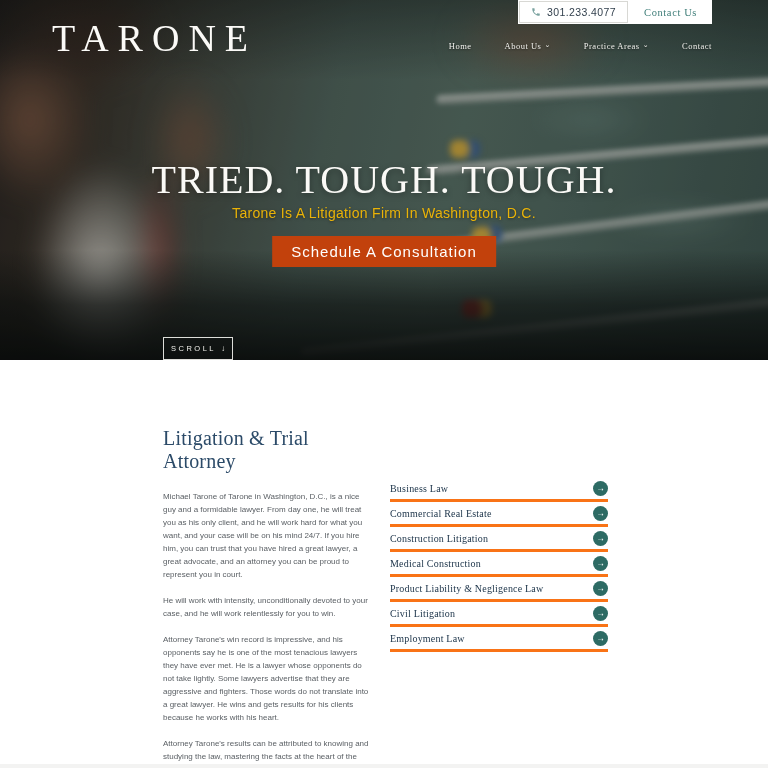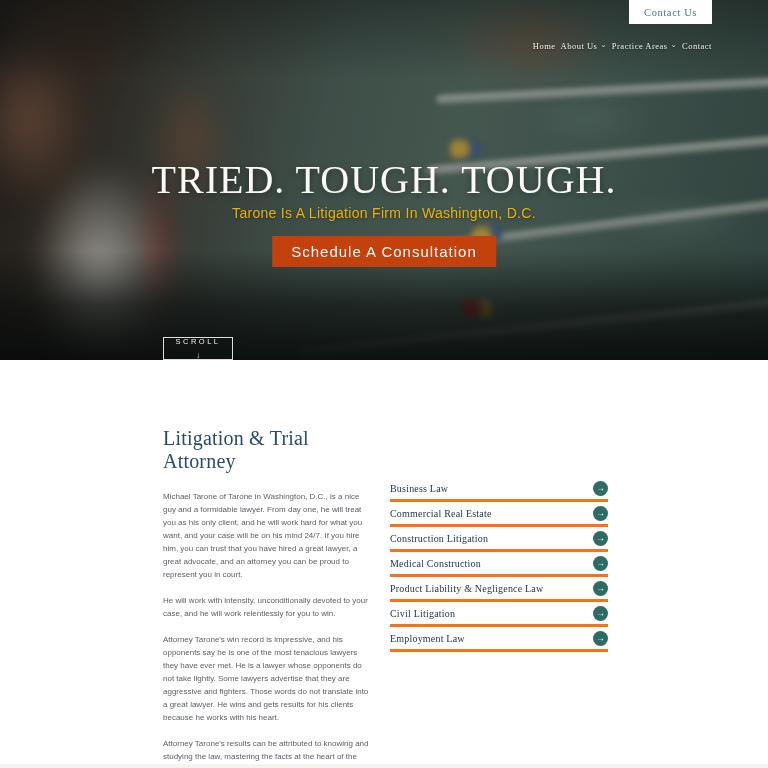--- a/index.html
+++ b/index.html
@@ -48,37 +48,37 @@
   .logo { position:absolute; left:52px; top:16px; color:#fbfaf7; font-family:"Liberation Serif", serif;
     font-size:38px; letter-spacing:9px; font-weight:400; cursor:pointer; }
 
   .topbar { position:absolute; top:0; right:56px; height:24px; background:#ffffff; display:flex; align-items:stretch; }
   .phone-box { display:flex; align-items:center; gap:6px; border:1px solid #d8d8d4; margin:1px; padding:0 11px; cursor:pointer; }
   .phone-box svg { width:10px; height:10px; }
   .phone-num { font-size:10.5px; color:#313f4c; letter-spacing:0.4px; }
   .contact-link { display:flex; align-items:center; padding:0 15px; font-family:"Liberation Serif", serif;
     font-size:10.5px; color:#3e7d78; letter-spacing:0.6px; cursor:pointer; }
 
-  .nav { position:absolute; top:41px; right:56px; display:flex; gap:5px; align-items:center; }
+  .nav { position:absolute; top:41px; right:56px; display:flex; gap:33px; align-items:center; }
   .nav-item { color:#f2f2ee; font-family:"Liberation Serif", serif; font-size:8.5px; letter-spacing:0.5px;
     cursor:pointer; display:flex; align-items:center; gap:3px; text-shadow:0 1px 2px rgba(0,0,0,0.5); }
   .caret { font-size:7px; line-height:1; position:relative; top:-1px; }
 
   .hero-h1 { position:absolute; left:0; width:768px; top:156px; text-align:center; color:#faf9f6;
     font-family:"Liberation Serif", serif; font-size:40px; font-weight:400; letter-spacing:1px;
     text-shadow:0 2px 6px rgba(0,0,0,0.35); }
   .hero-sub { position:absolute; left:0; width:768px; top:205px; text-align:center; color:#eab308;
     font-size:14px; font-weight:400; letter-spacing:0.3px; text-shadow:0 1px 3px rgba(0,0,0,0.4); }
   .hero-cta { position:absolute; left:50%; transform:translateX(-50%); top:236px; background:#c2410c;
     color:#ffffff; border:none; font-family:"Liberation Sans", sans-serif; font-size:15px;
     letter-spacing:1px; padding:7px 19px; cursor:pointer; }
   .scroll-btn { position:absolute; left:163px; top:337px; width:70px; height:23px;
     border:1px solid rgba(244,244,240,0.9); background:rgba(15,20,18,0.25); color:#f1f0ec;
     display:flex; align-items:center; justify-content:center; gap:5px; font-size:7.5px;
-    letter-spacing:2.5px; cursor:pointer;flex-direction:column; }
+    letter-spacing:2.5px; cursor:pointer; }
   .scroll-arrow { font-size:8px; letter-spacing:0; }
 
   
   .content-left { position:absolute; left:163px; top:427px; width:207px; }
   .content-h2 { font-family:"Liberation Serif", serif; font-size:20px; font-weight:400; color:#2b4a68; letter-spacing:0.2px; }
   .content-h3 { font-family:"Liberation Serif", serif; font-size:13px; font-weight:400; color:#2b4a68; margin-top:5px; }
   .content-left p { margin-top:13px; font-size:8px; line-height:13px; color:#5b6065; }
   .content-left p:first-of-type { margin-top:17px; }
 
   .pa-list { position:absolute; left:390px; top:477px; width:218px; }
@@ -104,22 +104,29 @@
     <div class="oar oar2"></div>
     <div class="oar oar3"></div>
     <div class="oar oar4"></div>
     <div class="lock lk1"></div>
     <div class="lock lk2"></div>
     <div class="lock lk3"></div>
     <div class="ph ph-bottom"></div>
     <div class="ph ph-top"></div>
     <div class="ph ph-overlay"></div>
 
+    <div class="logo">TARONE</div>
 
     <div class="topbar">
+      <div class="phone-box">
+        <svg viewBox="0 0 24 24">
+          <path fill="#7ba3a0" d="M6.6 10.8c1.4 2.8 3.8 5.1 6.6 6.6l2.2-2.2c.3-.3.7-.4 1-.2 1.1.4 2.3.6 3.6.6.6 0 1 .4 1 1V20c0 .6-.4 1-1 1C10.8 21 3 13.2 3 4c0-.6.4-1 1-1h3.5c.6 0 1 .4 1 1 0 1.2.2 2.4.6 3.6.1.3 0 .7-.2 1l-2.3 2.2z"></path>
+        </svg>
+        <span class="phone-num">301.233.4077</span>
+      </div>
       <div class="contact-link">Contact Us</div>
     </div>
 
     <nav class="nav">
       <div class="nav-item">
         <span>Home</span>
       </div>
       <div class="nav-item">
         <span>About Us</span>
         <span class="caret">⌄</span>

